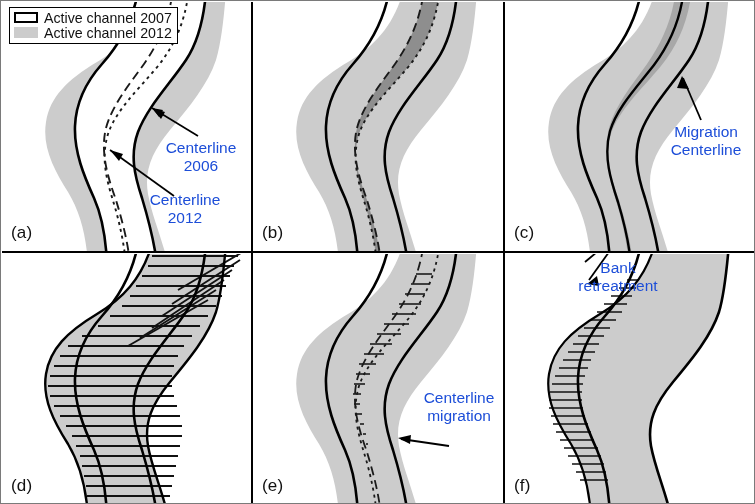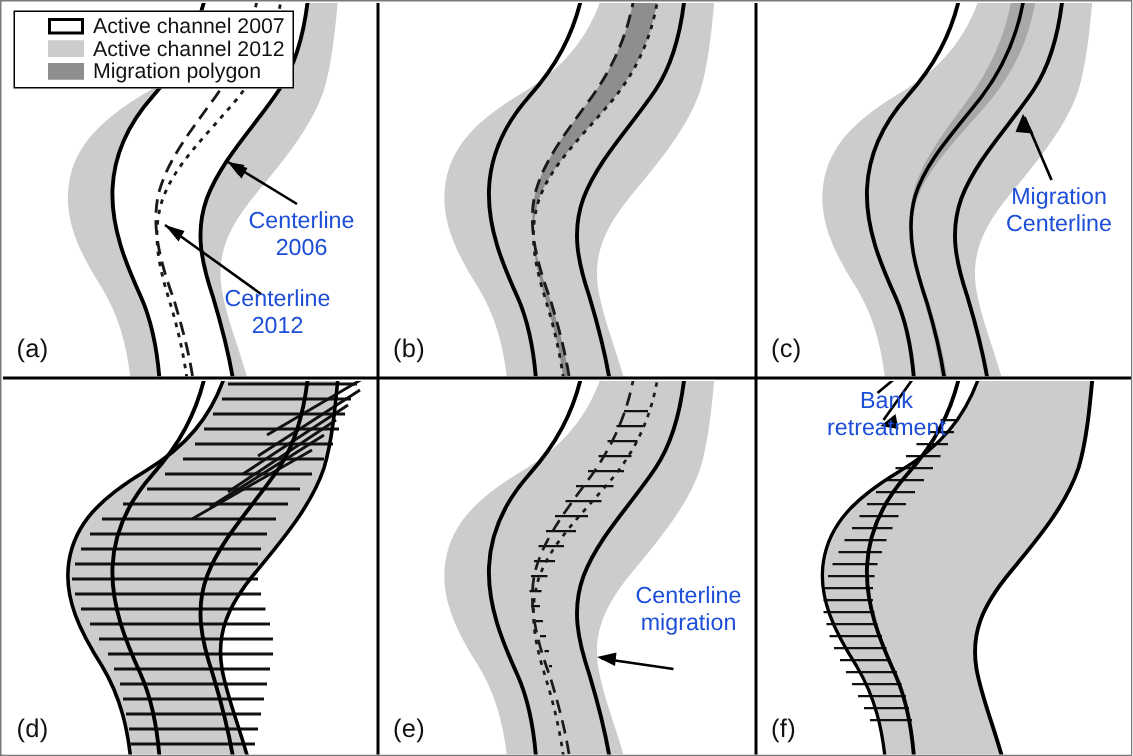--- a/index.html
+++ b/index.html
@@ -28,21 +28,21 @@
     line-height:17.5px;
     color:#1d4ed8;
     text-align:center;
     white-space:nowrap;
   }
   .legend{
     position:absolute;
     left:8px;top:6px;
     background:#ffffff;
     border:1.6px solid #000;
-    padding:2px 5px 3px 22px;
+    padding:2px 5px 3px 4px;
     z-index:20;
   }
   .legend-row{display:flex;align-items:center;height:15px;}
   .swatch{
     width:24px;height:11px;
     margin-right:6px;
     box-sizing:border-box;
     flex:0 0 auto;
   }
   .sw-2007{background:#ffffff;border:2.1px solid #000;}
@@ -342,24 +342,20 @@
 
   <div class="legend">
     <div class="legend-row">
       <span class="swatch sw-2007"></span>
       <span class="legend-label">Active channel 2007</span>
     </div>
     <div class="legend-row">
       <span class="swatch sw-2012"></span>
       <span class="legend-label">Active channel 2012</span>
     </div>
-    <div class="legend-row">
-      <span class="swatch sw-mig"></span>
-      <span class="legend-label">Migration polygon</span>
-    </div>
   </div>
 
   <div class="annot" style="left:150px;top:138px;width:100px;">
     <div>Centerline</div>
     <div>2006</div>
   </div>
   <div class="annot" style="left:134px;top:190px;width:100px;">
     <div>Centerline</div>
     <div>2012</div>
   </div>
@@ -367,21 +363,21 @@
   <div class="annot" style="left:655px;top:122px;width:100px;">
     <div>Migration</div>
     <div>Centerline</div>
   </div>
 
   <div class="annot" style="left:406px;top:388px;width:104px;">
     <div>Centerline</div>
     <div>migration</div>
   </div>
 
-  <div class="annot" style="left:538px;top:258px;width:104px;">
+  <div class="annot" style="left:565px;top:258px;width:104px;">
     <div>Bank</div>
     <div>retreatment</div>
   </div>
 
   <div class="panel-letter" style="left:10px;top:222px;">(a)</div>
   <div class="panel-letter" style="left:261px;top:222px;">(b)</div>
   <div class="panel-letter" style="left:513px;top:222px;">(c)</div>
   <div class="panel-letter" style="left:10px;top:475px;">(d)</div>
   <div class="panel-letter" style="left:261px;top:475px;">(e)</div>
   <div class="panel-letter" style="left:513px;top:475px;">(f)</div>

